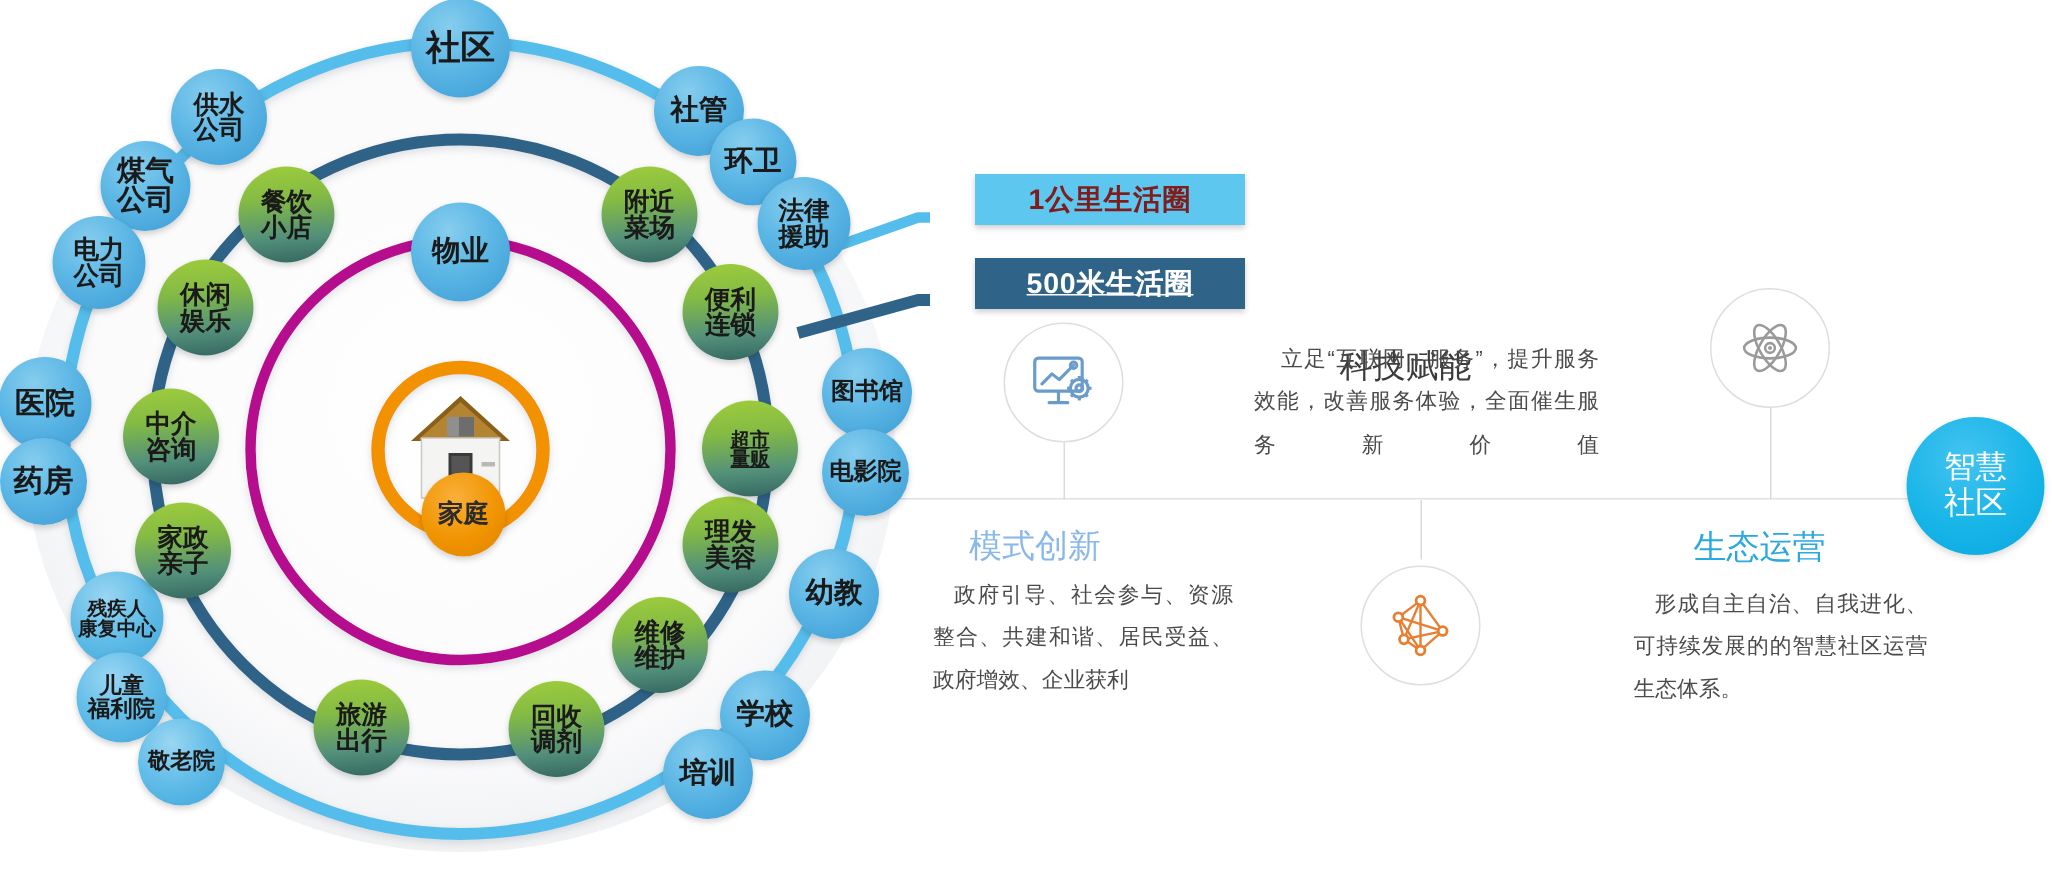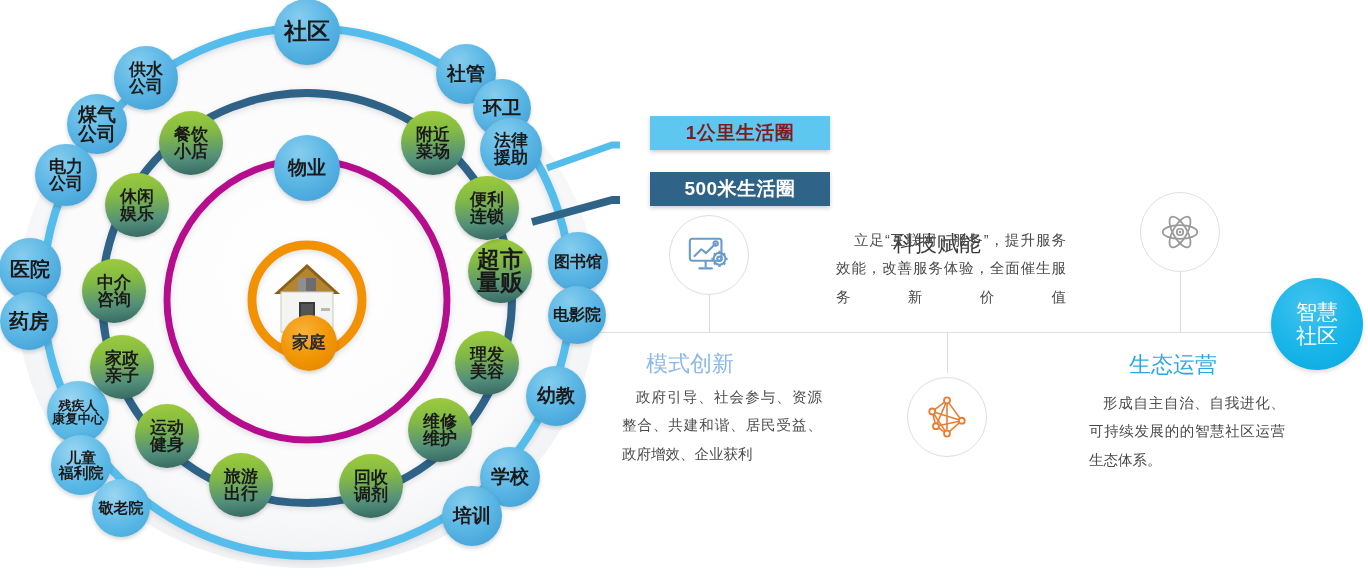--- a/index.html
+++ b/index.html
@@ -38,21 +38,21 @@
 
   
   .callout{
     position:absolute;
     display:flex;align-items:center;justify-content:center;
     font-weight:bold;letter-spacing:.5px;
     box-shadow:0 2px 4px rgba(0,0,0,.2);
     z-index:9;
   }
   #callout-1km{ left:650px; top:116px; width:180px; height:34px; background:#5ec7ef; color:#7f1d1d; font-size:19px;}
-  #callout-500m{ left:650px; top:172px; width:180px; height:34px; background:#2f6387; color:#ffffff; font-size:19px;}
+  #callout-500m{ left:650px; top:172px; width:180px; height:34px; background:#2f6387; color:#ffffff; font-size:19px;text-decoration:underline;}
   .baseline{position:absolute;left:600px;top:332px;width:700px;height:1px;background:#dfe2e5;z-index:1;}
   .stem{position:absolute;width:1px;background:#d8dcdf;z-index:1;}
 
   .iconcirc{
     position:absolute;width:80px;height:80px;border-radius:50%;
     border:1px solid #dcdfe2;background:#fff;
     display:flex;align-items:center;justify-content:center;
     box-sizing:border-box;z-index:3;
   }
   .feat-title{position:absolute;font-size:22px;z-index:3;}
@@ -142,21 +142,21 @@
     <div class="bub bub-blue2" style="left:92px;top:479px;width:58px;height:58px;font-size:15px;">
       <span>敬老院</span>
     </div>
 
     <div class="bub bub-blue" style="left:436px;top:44px;width:60px;height:60px;font-size:19px;">
       <span>社管</span>
     </div>
     <div class="bub bub-blue" style="left:473px;top:79px;width:58px;height:58px;font-size:19px;">
       <span>环卫</span>
     </div>
-    <div class="bub bub-blue" style="left:480px;top:118px;width:62px;height:62px;font-size:17px;">
+    <div class="bub bub-blue" style="left:505px;top:118px;width:62px;height:62px;font-size:17px;">
       <span>法律
 援助</span>
     </div>
     <div class="bub bub-blue" style="left:548px;top:232px;width:60px;height:60px;font-size:16px;">
       <span>图书馆</span>
     </div>
     <div class="bub bub-blue" style="left:548px;top:286px;width:58px;height:58px;font-size:16px;">
       <span>电影院</span>
     </div>
     <div class="bub bub-blue" style="left:526px;top:366px;width:60px;height:60px;font-size:19px;">
@@ -181,41 +181,37 @@
 娱乐</span>
     </div>
     <div class="bub bub-green" style="left:82px;top:259px;width:64px;height:64px;font-size:17px;">
       <span>中介
 咨询</span>
     </div>
     <div class="bub bub-green" style="left:90px;top:335px;width:64px;height:64px;font-size:17px;">
       <span>家政
 亲子</span>
     </div>
-    <div class="bub bub-green" style="left:135px;top:404px;width:64px;height:64px;font-size:17px;">
-      <span>运动
-健身</span>
-    </div>
     <div class="bub bub-green" style="left:209px;top:453px;width:64px;height:64px;font-size:17px;">
       <span>旅游
 出行</span>
     </div>
     <div class="bub bub-green" style="left:339px;top:454px;width:64px;height:64px;font-size:17px;">
       <span>回收
 调剂</span>
     </div>
     <div class="bub bub-green" style="left:408px;top:398px;width:64px;height:64px;font-size:17px;">
       <span>维修
 维护</span>
     </div>
     <div class="bub bub-green" style="left:455px;top:331px;width:64px;height:64px;font-size:17px;">
       <span>理发
 美容</span>
     </div>
-    <div class="bub bub-green" style="left:468px;top:239px;width:64px;height:64px;font-size:23px;">
+    <div class="bub bub-green" style="left:468px;top:267px;width:64px;height:64px;font-size:13px;text-decoration:underline;">
       <span>超市
 量贩</span>
     </div>
     <div class="bub bub-green" style="left:455px;top:176px;width:64px;height:64px;font-size:17px;">
       <span>便利
 连锁</span>
     </div>
     <div class="bub bub-green" style="left:401px;top:111px;width:64px;height:64px;font-size:17px;">
       <span>附近
 菜场</span>

